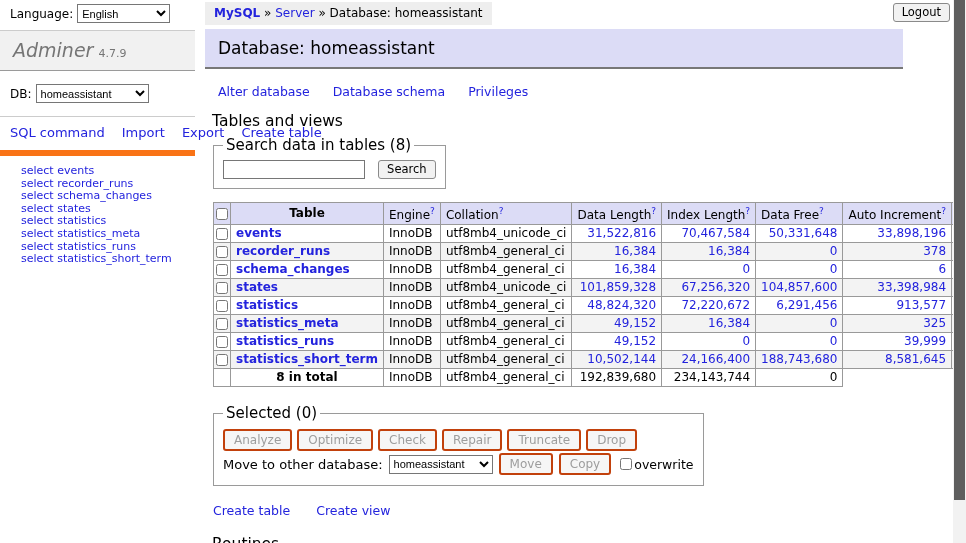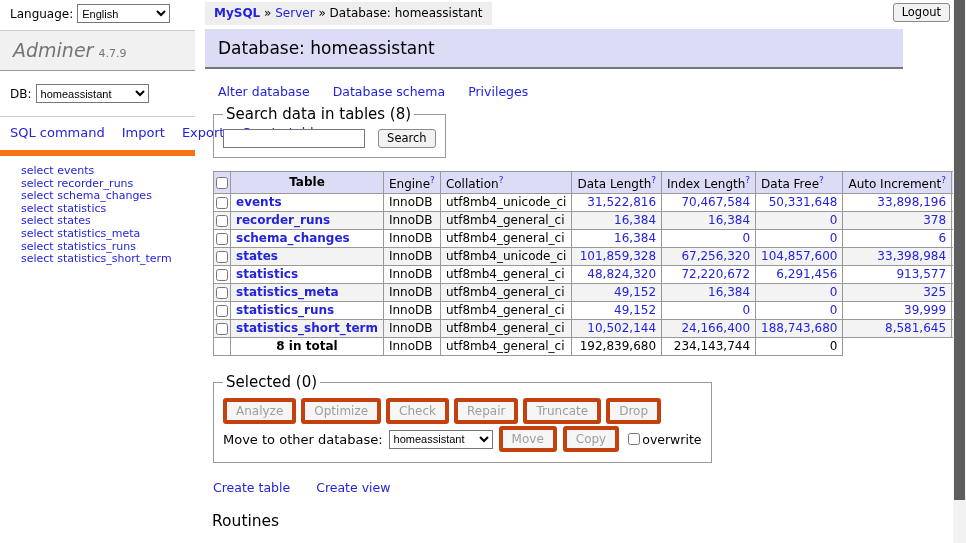--- a/index.html
+++ b/index.html
@@ -63,21 +63,21 @@
   td.num{text-align:right;}
   td.num a{color:var(--accent-link);}
   tfoot td{background:#fff;}
   tfoot .total-label{font-weight:bold;text-align:center;}
   tfoot td.numb{text-align:right;color:#000;}
   sup.help{font-size:9px;}
   sup.help a{color:var(--accent-link);}
 
   .selected-fs{margin:17px 0 0 8px;padding-bottom:10px;}
   .bulk-row{margin-top:3px;}
-  button.gbtn{font-family:inherit;font-size:12px;background:#f6f6f6;border:4px solid #c2410c;border-radius:3px;padding:2px 9px;color:#9d9d9d;margin-right:5px;}
+  button.gbtn{font-family:inherit;font-size:12px;background:#f6f6f6;border:2px solid #c2410c;border-radius:3px;padding:2px 9px;color:#9d9d9d;margin-right:5px;}
   .move-row{margin-top:2px;font-size:13px;display:flex;align-items:center;}
   .move-row select{width:104px;height:19px;font-size:11px;margin-left:6px;border:1px solid #767676;background:#fff;}
   .move-row button.gbtn{margin-left:6px;margin-right:0;}
   .move-row .ovw{margin-left:9px;font-size:12.5px;display:flex;align-items:center;}
   .move-row .ovw input{width:12px;height:12px;margin:0 2px 0 0;}
 
   .links-row{margin:17px 0 0 8px;font-size:12.5px;}
   .links-row a{margin-right:26px;}
   .routines-h{margin-top:17px;}
 
@@ -98,39 +98,40 @@
       <span class="brand-name">Adminer</span><span class="brand-ver">4.7.9</span>
     </div>
     <div class="db-row">
       <span>DB:</span><select><option>homeassistant</option></select>
     </div>
     <div class="side-actions"><a href="#">SQL command</a><a href="#">Import</a><a href="#">Export</a><a href="#">Create table</a></div>
     <div class="side-tables">
         <a href="#">select events</a>
         <a href="#">select recorder_runs</a>
         <a href="#">select schema_changes</a>
+        <a href="#">select states</a>
         <a href="#">select statistics</a>
-        <a href="#">select states</a>
         <a href="#">select statistics_meta</a>
         <a href="#">select statistics_runs</a>
         <a href="#">select statistics_short_term</a>
       </div>
   </aside>
 
   <button class="sysbtn logout-btn">Logout</button>
 
   <div class="main">
     <div class="topbar">
       <span class="breadcrumb"><a class="bc-item bold" href="#">MySQL</a><span class="sep"> » </span><a class="bc-item" href="#">Server</a><span class="sep"> » </span><span class="bc-item">Database: homeassistant</span></span>
     </div>
 
     <h2 class="title-bar">Database: homeassistant</h2>
 
     <nav class="subnav"><a href="#">Alter database</a><a href="#">Database schema</a><a href="#">Privileges</a></nav>
 
+    <h3 class="sec-h">Tables and views</h3>
 
     <fieldset class="search-fs">
       <legend>Search data in tables (8)</legend>
       <input type="text" value="" style="">
       <button class="sysbtn">Search</button>
     </fieldset>
 
     <table class="data-table">
       <colgroup>
         <col style="width:18px">

